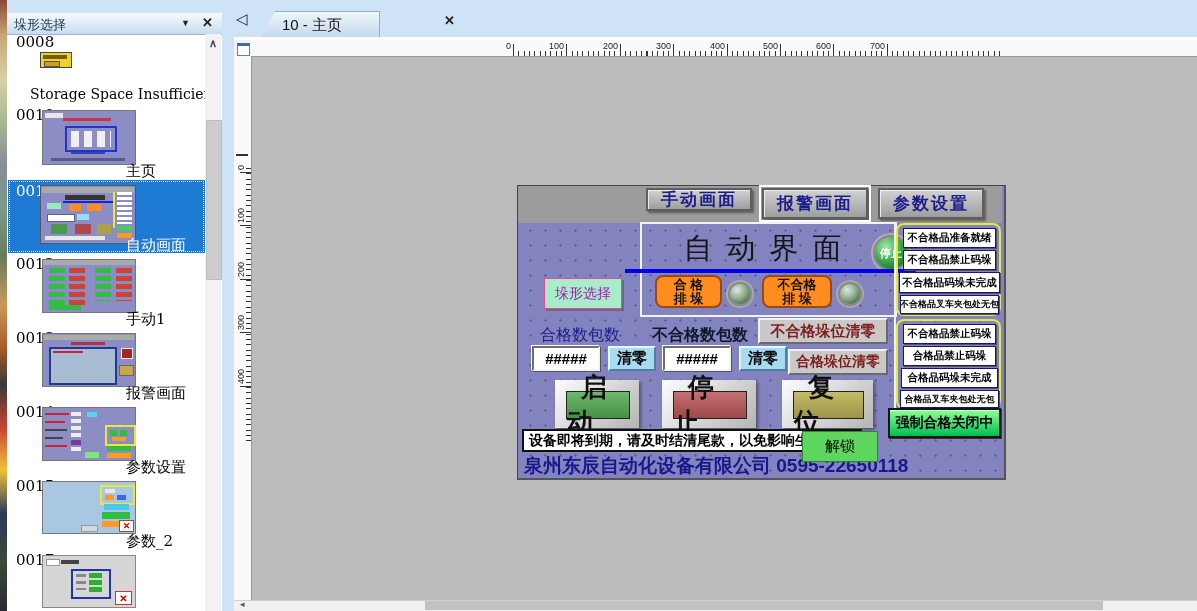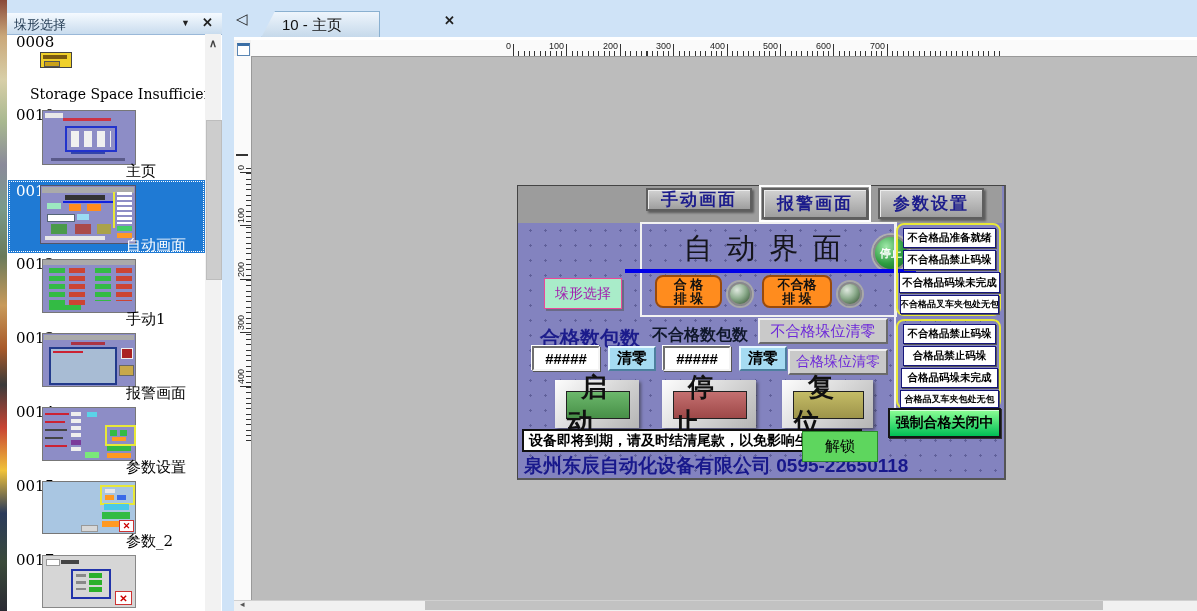--- a/index.html
+++ b/index.html
@@ -25,21 +25,21 @@
      box-shadow:0 0 0 2px #a8a8a8}
   .fieldbox{background:#fff;border-top:2px solid #6f6f6f;border-left:2px solid #6f6f6f;
      border-bottom:2px solid #f4f4f4;border-right:2px solid #f4f4f4;
      box-shadow:-1px -1px 0 #fff,1px 1px 0 #555;
      color:#000;font-weight:bold;font-size:15px}
   .clearbtn{background:#a6dbf2;border-top:2px solid #e4f6ff;border-left:2px solid #e4f6ff;
      border-bottom:2px solid #4d7f9e;border-right:2px solid #4d7f9e;
      color:#000;font-weight:bold;font-size:15px}
   .graybtn{background:#c9c9c9;border-top:2px solid #f0f0f0;border-left:2px solid #f0f0f0;
      border-bottom:2px solid #6a6a6a;border-right:2px solid #6a6a6a;
-     color:#6d28d9;font-weight:normal;font-size:15px}
+     color:#7f1d1d;font-weight:bold;font-size:15px}
   .bigframe{background:linear-gradient(135deg,#fdfdfd,#b4b4b4);padding:11px;
      box-shadow:2px 2px 3px rgba(40,40,40,.55)}
   .bigface{width:100%;height:100%;border:1px solid #222;color:#101010;
      font-size:26px;font-weight:bold;display:flex;align-items:center;justify-content:center;
      letter-spacing:14px;text-indent:14px}
   .statusbtn{background:#fff;border:1px solid #16167a;box-shadow:1px 1px 0 #555;
      color:#000;font-size:10.5px;font-weight:bold;white-space:nowrap;overflow:hidden}
   .ygroup{border:2px solid #e8e838;border-radius:8px}
   .ticklbl{position:absolute;font-size:9px;color:#222}
 </style>
@@ -256,21 +256,21 @@
   </div>
   <div class="a orb" style="left:728px;top:282px;width:24px;height:24px;box-sizing:border-box"></div>
   <div class="a" style="left:762px;top:275px;width:70px;height:33px;background:#ff8c1e;border:2px solid #9a4a0a;border-radius:8px;
               display:flex;flex-direction:column;align-items:center;justify-content:center;
               font-size:13px;font-weight:bold;color:#111;line-height:14px;box-sizing:border-box">
     <span>不合格</span>
     <span>排 垛</span>
   </div>
   <div class="a orb" style="left:838px;top:282px;width:24px;height:24px;box-sizing:border-box"></div>
 
-  <div class="a" style="left:540px;top:325px;font-size:20px;font-weight:bold;color:#1c1c8c;white-space:nowrap">合格数包数</div>
+  <div class="a" style="left:540px;top:325px;font-size:16px;font-weight:normal;color:#1c1c8c;white-space:nowrap">合格数包数</div>
   <div class="a" style="left:652px;top:325px;font-size:16px;font-weight:bold;color:#0f172a;white-space:nowrap">不合格数包数</div>
   <div class="a fx graybtn" style="left:758px;top:318px;width:130px;height:26px;box-sizing:border-box">不合格垛位清零</div>
 
   <div class="a fx fieldbox" style="left:532px;top:346px;width:68px;height:25px;box-sizing:border-box">#####</div>
   <div class="a fx clearbtn" style="left:608px;top:346px;width:48px;height:25px;box-sizing:border-box">清零</div>
   <div class="a fx fieldbox" style="left:663px;top:346px;width:68px;height:25px;box-sizing:border-box">#####</div>
   <div class="a fx clearbtn" style="left:739px;top:346px;width:48px;height:25px;box-sizing:border-box">清零</div>
   <div class="a fx graybtn" style="left:788px;top:349px;width:100px;height:26px;box-sizing:border-box;font-size:14px">合格垛位清零</div>
 
   <div class="a bigframe" style="left:555px;top:380px;width:84px;height:48px;box-sizing:border-box">

